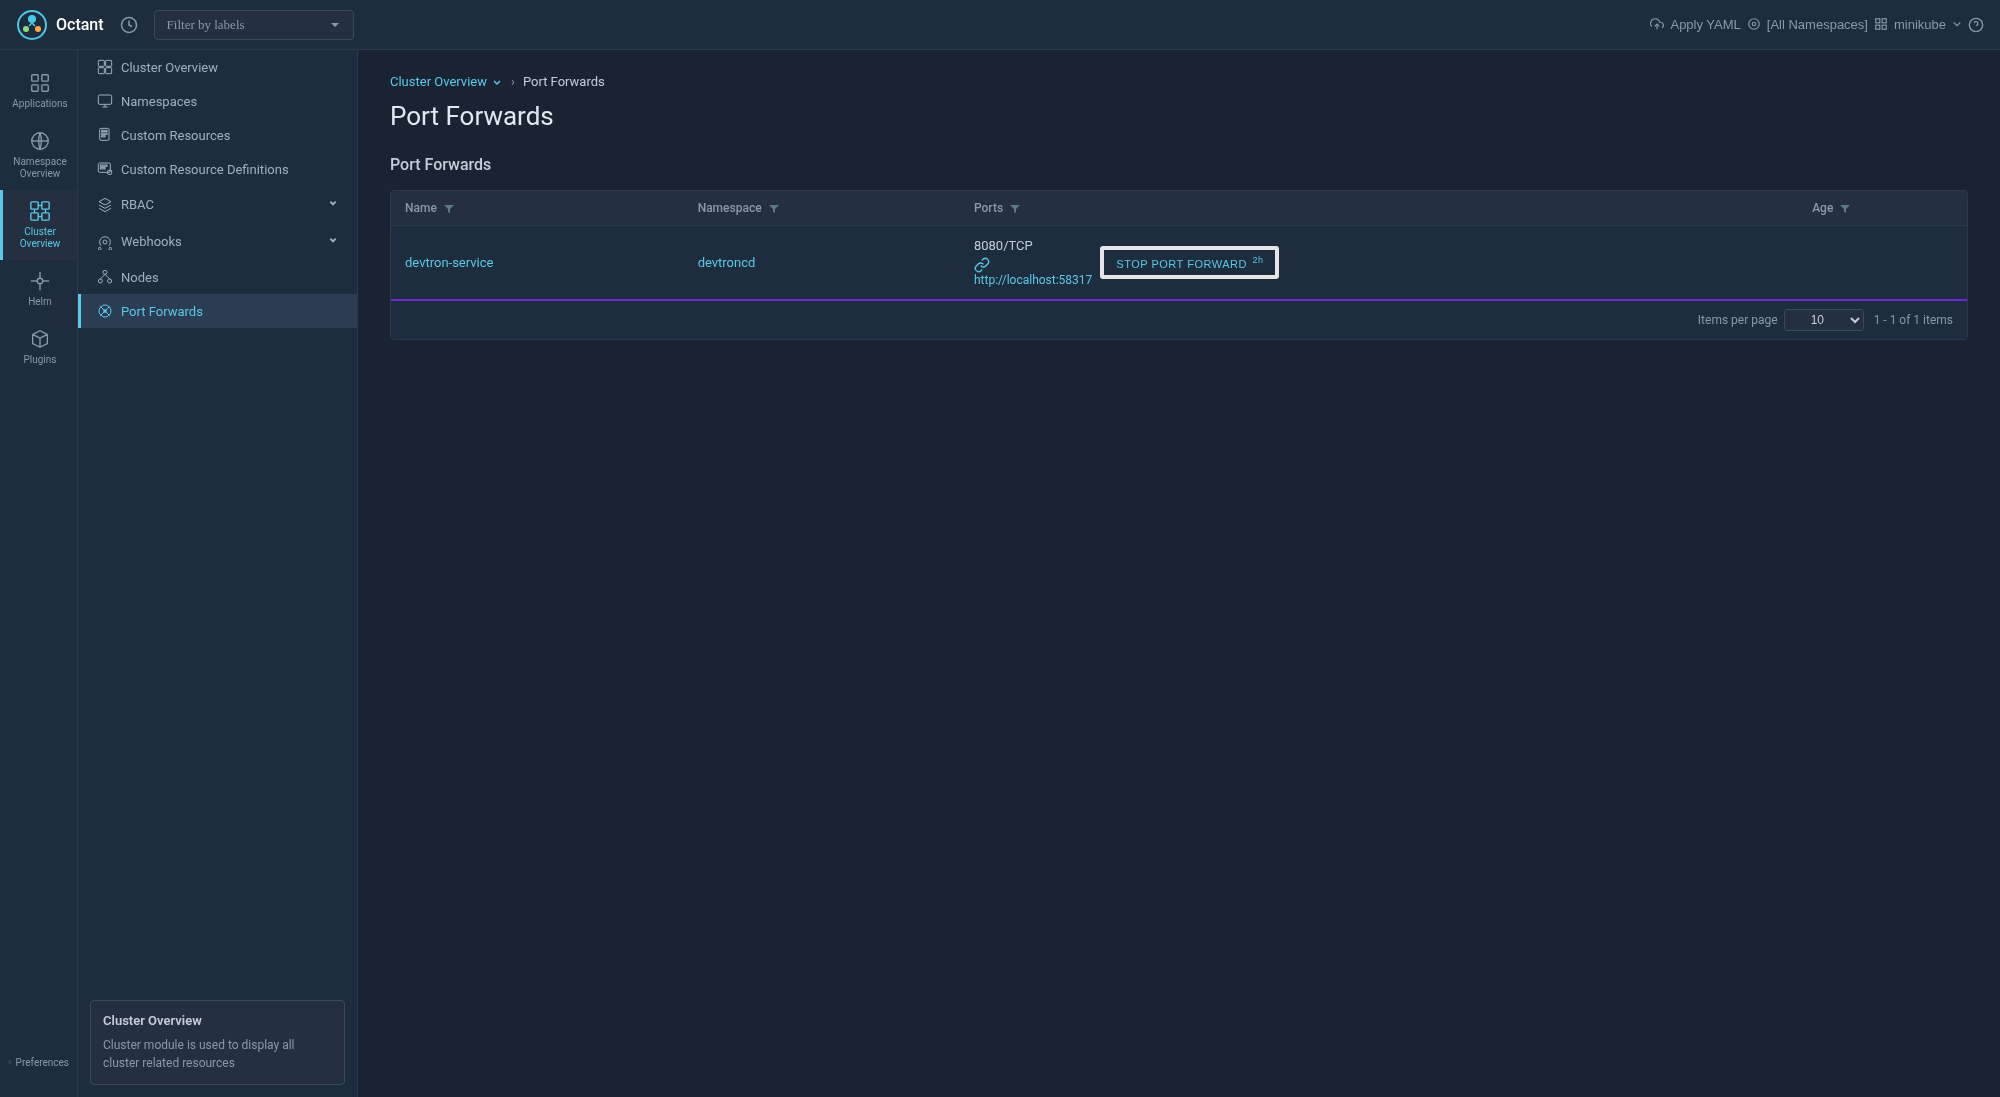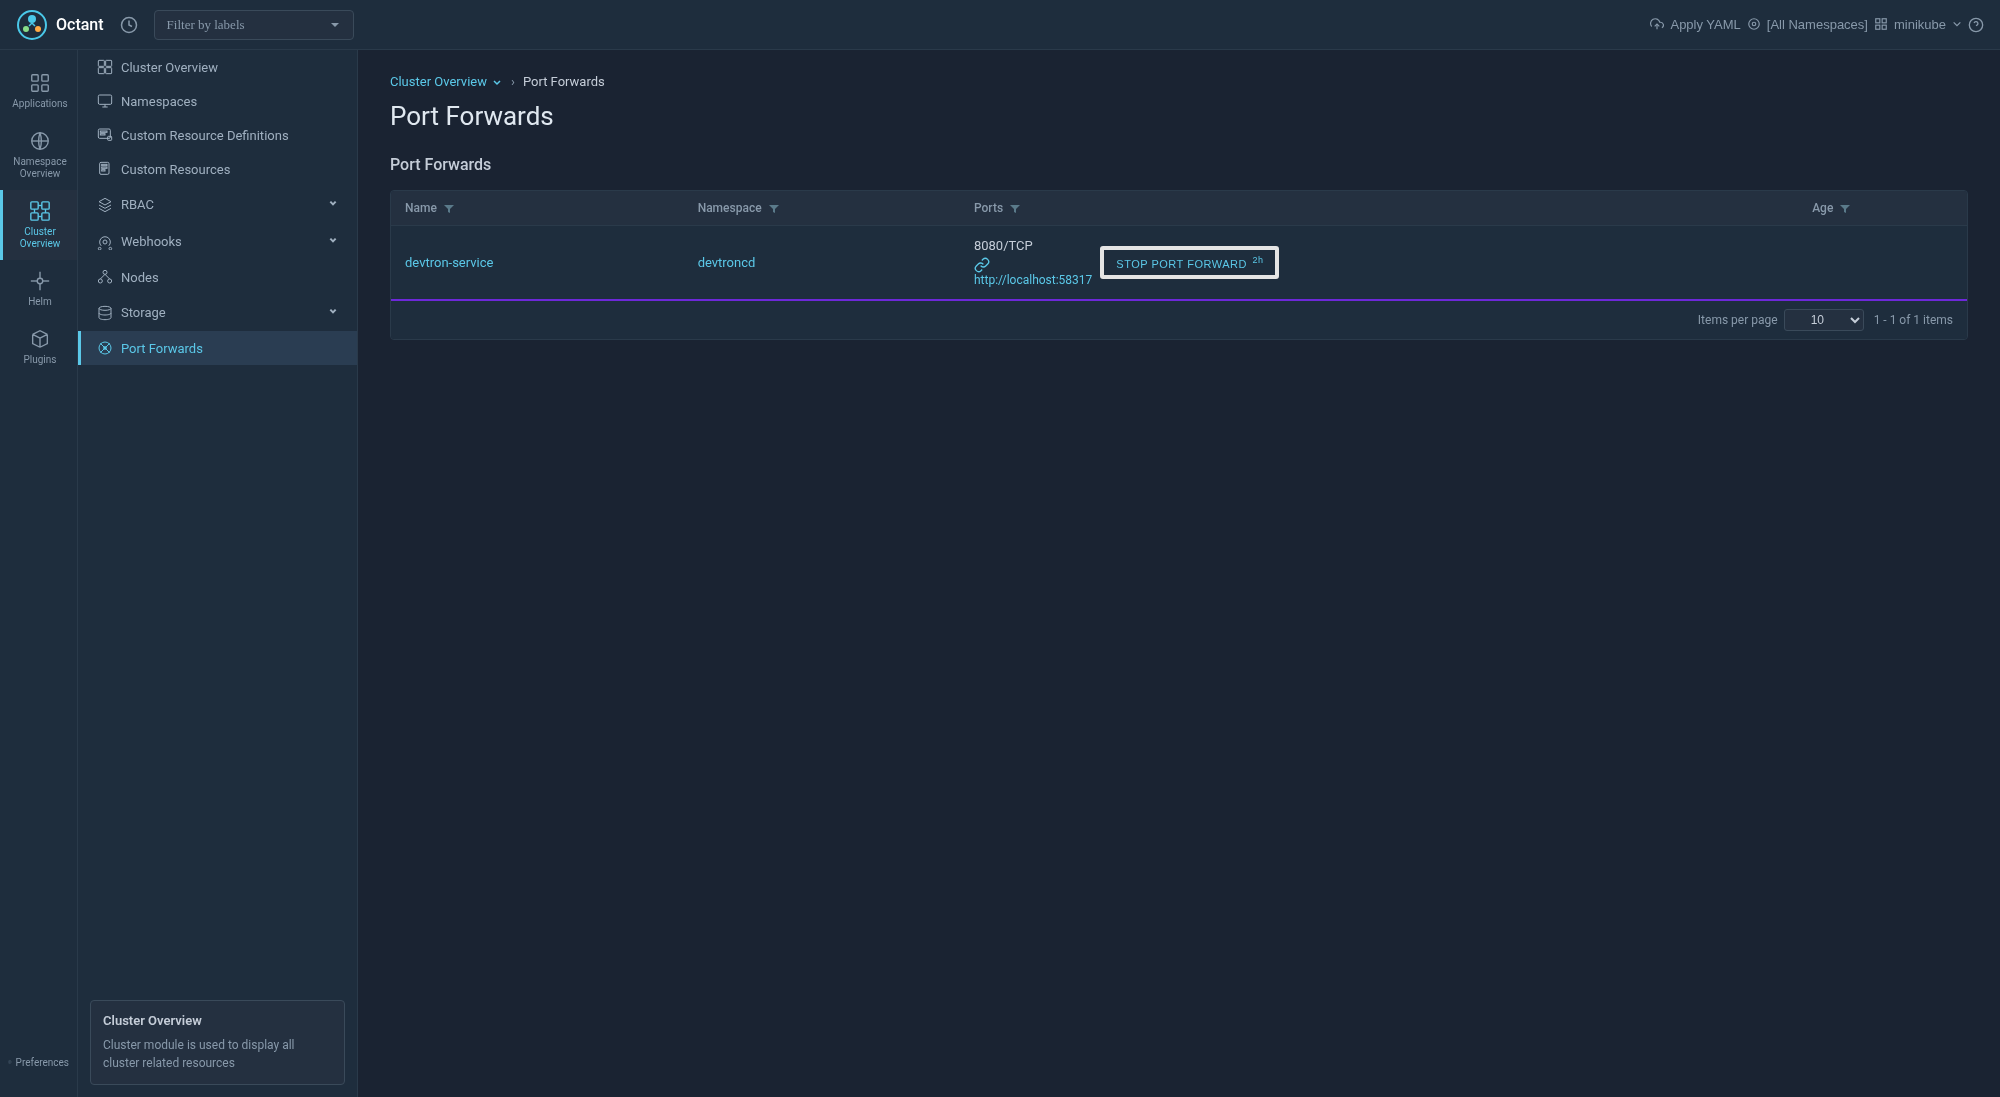--- a/index.html
+++ b/index.html
@@ -461,36 +461,36 @@
       <svg width="16" height="16" viewBox="0 0 24 24" fill="none" stroke="currentColor" stroke-width="1.5">
         <rect x="2" y="3" width="20" height="14" rx="2"></rect>
         <line x1="8" y1="21" x2="16" y2="21"></line>
           <line x1="12" y1="17" x2="12" y2="21"></line>
       </svg>
       <span>Namespaces</span>
     </div>
 
     <div class="nav-item">
       <svg width="16" height="16" viewBox="0 0 24 24" fill="none" stroke="currentColor" stroke-width="1.5">
+        <rect x="4" y="2" width="14" height="18" rx="2"></rect>
+        <rect x="7" y="5" width="8" height="2"></rect>
+          <rect x="7" y="9" width="8" height="2"></rect>
+          <rect x="7" y="13" width="5" height="2"></rect>
+      </svg>
+      <span>Custom Resources</span>
+    </div>
+
+    <div class="nav-item">
+      <svg width="16" height="16" viewBox="0 0 24 24" fill="none" stroke="currentColor" stroke-width="1.5">
         <rect x="2" y="3" width="18" height="14" rx="2"></rect>
         <rect x="5" y="6" width="10" height="2"></rect>
           <rect x="5" y="10" width="7" height="2"></rect>
         <rect x="16" y="14" width="6" height="6" rx="1"></rect>
       </svg>
       <span>Custom Resource Definitions</span>
-    </div>
-
-    <div class="nav-item">
-      <svg width="16" height="16" viewBox="0 0 24 24" fill="none" stroke="currentColor" stroke-width="1.5">
-        <rect x="4" y="2" width="14" height="18" rx="2"></rect>
-        <rect x="7" y="5" width="8" height="2"></rect>
-          <rect x="7" y="9" width="8" height="2"></rect>
-          <rect x="7" y="13" width="5" height="2"></rect>
-      </svg>
-      <span>Custom Resources</span>
     </div>
 
     <div class="nav-item">
       <svg width="16" height="16" viewBox="0 0 24 24" fill="none" stroke="currentColor" stroke-width="1.5">
         <path d="M12 2L3 7l9 5 9-5z"></path>
         <path d="M3 17l9 5 9-5"></path>
         <path d="M3 12l9 5 9-5"></path>
       </svg>
       <span>RBAC</span>
       <span class="nav-item-chevron">
@@ -519,33 +519,20 @@
       <svg width="16" height="16" viewBox="0 0 24 24" fill="none" stroke="currentColor" stroke-width="1.5">
         <circle cx="12" cy="5" r="3"></circle>
           <circle cx="5" cy="18" r="3"></circle>
           <circle cx="19" cy="18" r="3"></circle>
         <line x1="12" y1="8" x2="5" y2="15"></line>
           <line x1="12" y1="8" x2="19" y2="15"></line>
       </svg>
       <span>Nodes</span>
     </div>
 
-    <div class="nav-item">
-      <svg width="16" height="16" viewBox="0 0 24 24" fill="none" stroke="currentColor" stroke-width="1.5">
-        <ellipse cx="12" cy="5" rx="9" ry="3"></ellipse>
-        <path d="M21 12c0 1.66-4 3-9 3s-9-1.34-9-3"></path>
-        <path d="M3 5v14c0 1.66 4 3 9 3s9-1.34 9-3V5"></path>
-      </svg>
-      <span>Storage</span>
-      <span class="nav-item-chevron">
-        <svg width="12" height="12" viewBox="0 0 12 12" fill="none" stroke="currentColor" stroke-width="1.5">
-          <path d="M4 5l2 2 2-2"></path>
-        </svg>
-      </span>
-    </div>
 
     <div class="nav-item active">
       <svg width="16" height="16" viewBox="0 0 24 24" fill="none" stroke="currentColor" stroke-width="1.5">
         <circle cx="12" cy="12" r="2"></circle>
         <path d="M4.93 4.93l14.14 14.14M19.07 4.93L4.93 19.07"></path>
         <circle cx="12" cy="12" r="9"></circle>
       </svg>
       <span>Port Forwards</span>
     </div>
 

